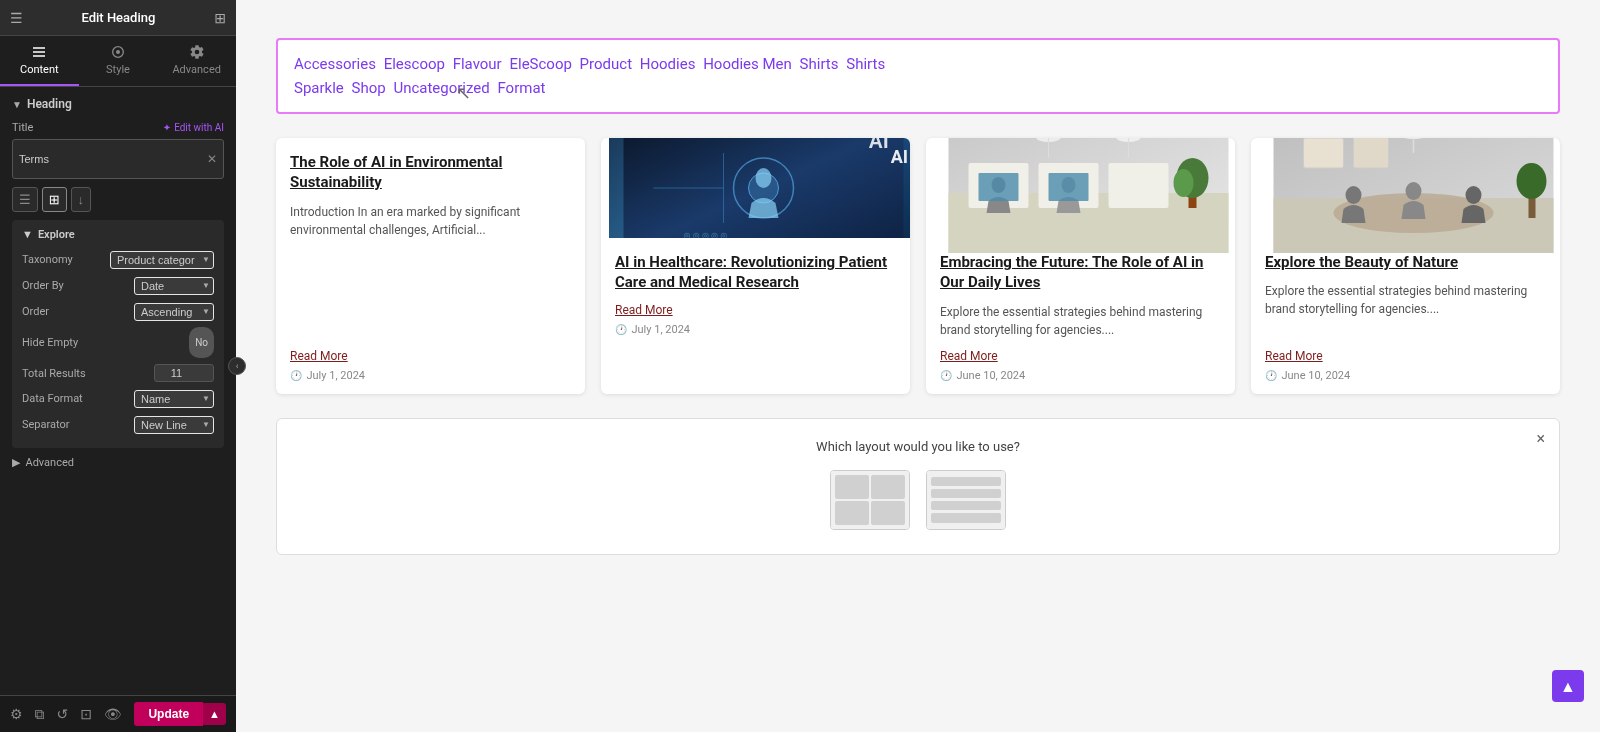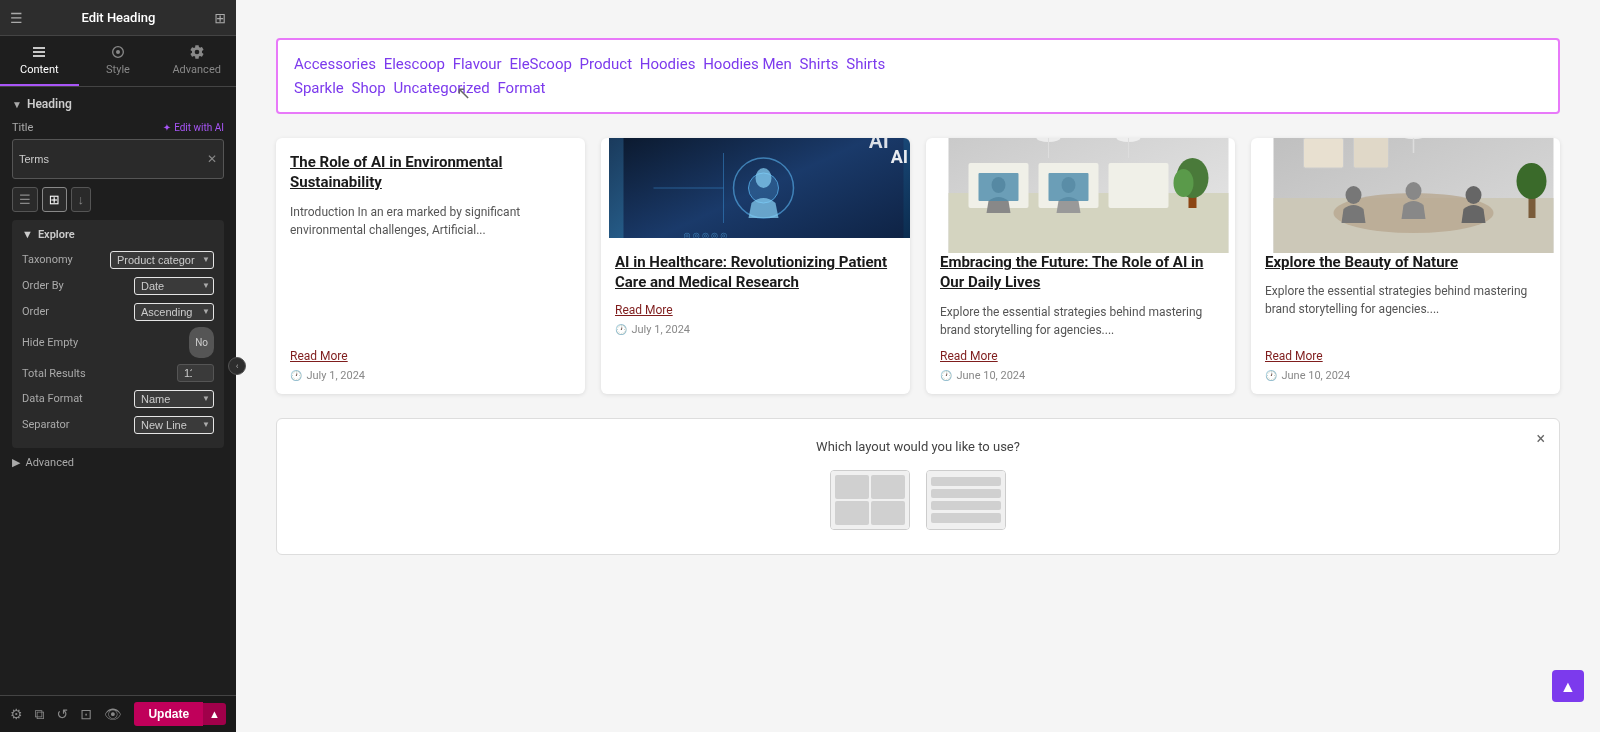--- a/index.html
+++ b/index.html
@@ -185,21 +185,21 @@
       font-size: 10px;
       color: #ccc;
     }
     .number-input {
       background: #3a3a3a;
       border: 1px solid #555;
       border-radius: 3px;
       color: #ccc;
       font-size: 11px;
       padding: 2px 6px;
-      width: 37px;
+      width: 60px;
       text-align: center;
     }
     .advanced-section {
       display: flex;
       align-items: center;
       gap: 5px;
       font-size: 11px;
       color: #aaa;
       cursor: pointer;
       margin-top: 6px;

